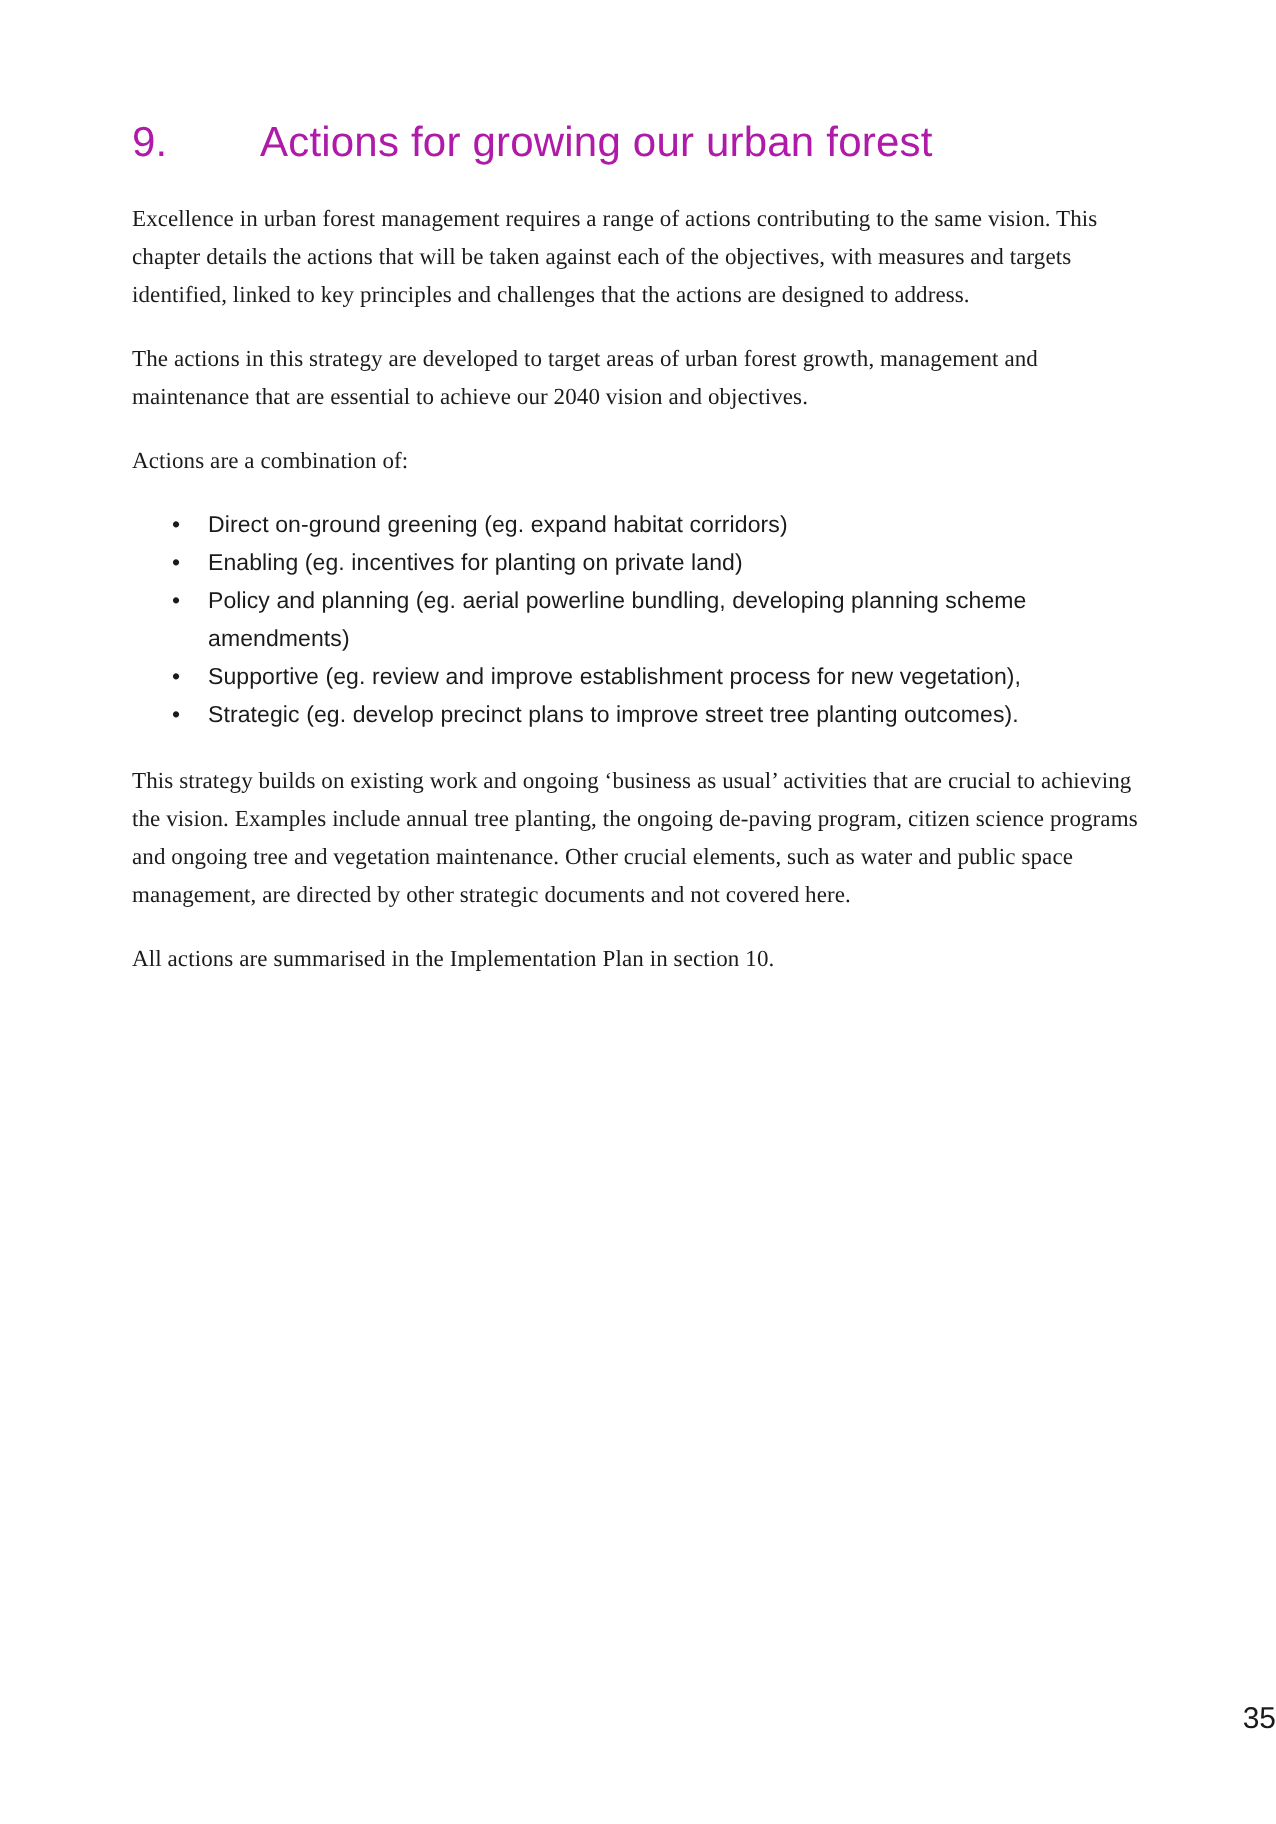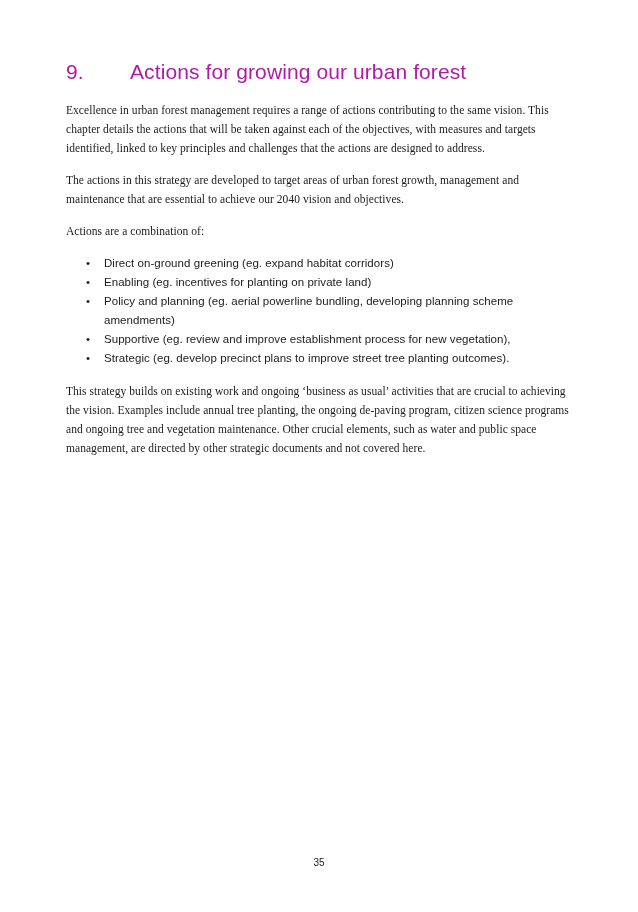--- a/index.html
+++ b/index.html
@@ -62,22 +62,22 @@
     font-size: 11.5px;
   }
   .bullet-text {
     flex: 1;
   }
   .footer {
     position: absolute;
     bottom: 44px;
     left: 0;
     width: 100%;
-    text-align: center;
-    font-size: 10px;
+    text-align: right;
+    font-size: 15px;
     color: #1b1b1b;
   }
 </style>
 </head>
 <body>
 
 <div class="page">
   <div class="content">
 
     <h1 class="section-heading" style="color: rgb(176, 26, 168);">
@@ -110,19 +110,20 @@
         <span class="bullet-text">Supportive (eg. review and improve establishment process for new vegetation),</span>
       </li>
       <li>
         <span class="bullet-marker">•</span>
         <span class="bullet-text">Strategic (eg. develop precinct plans to improve street tree planting outcomes).</span>
       </li>
     </ul>
 
     <p class="body-para">This strategy builds on existing work and ongoing ‘business as usual’ activities that are crucial to achieving the vision. Examples include annual tree planting, the ongoing de-paving program, citizen science programs and ongoing tree and vegetation maintenance. Other crucial elements, such as water and public space management, are directed by other strategic documents and not covered here.</p>
 
+    <p class="body-para">All actions are summarised in the Implementation Plan in section 10.</p>
 
   </div>
 
   <div class="footer">
     <span>35</span>
   </div>
 </div>
 
 </body></html>

